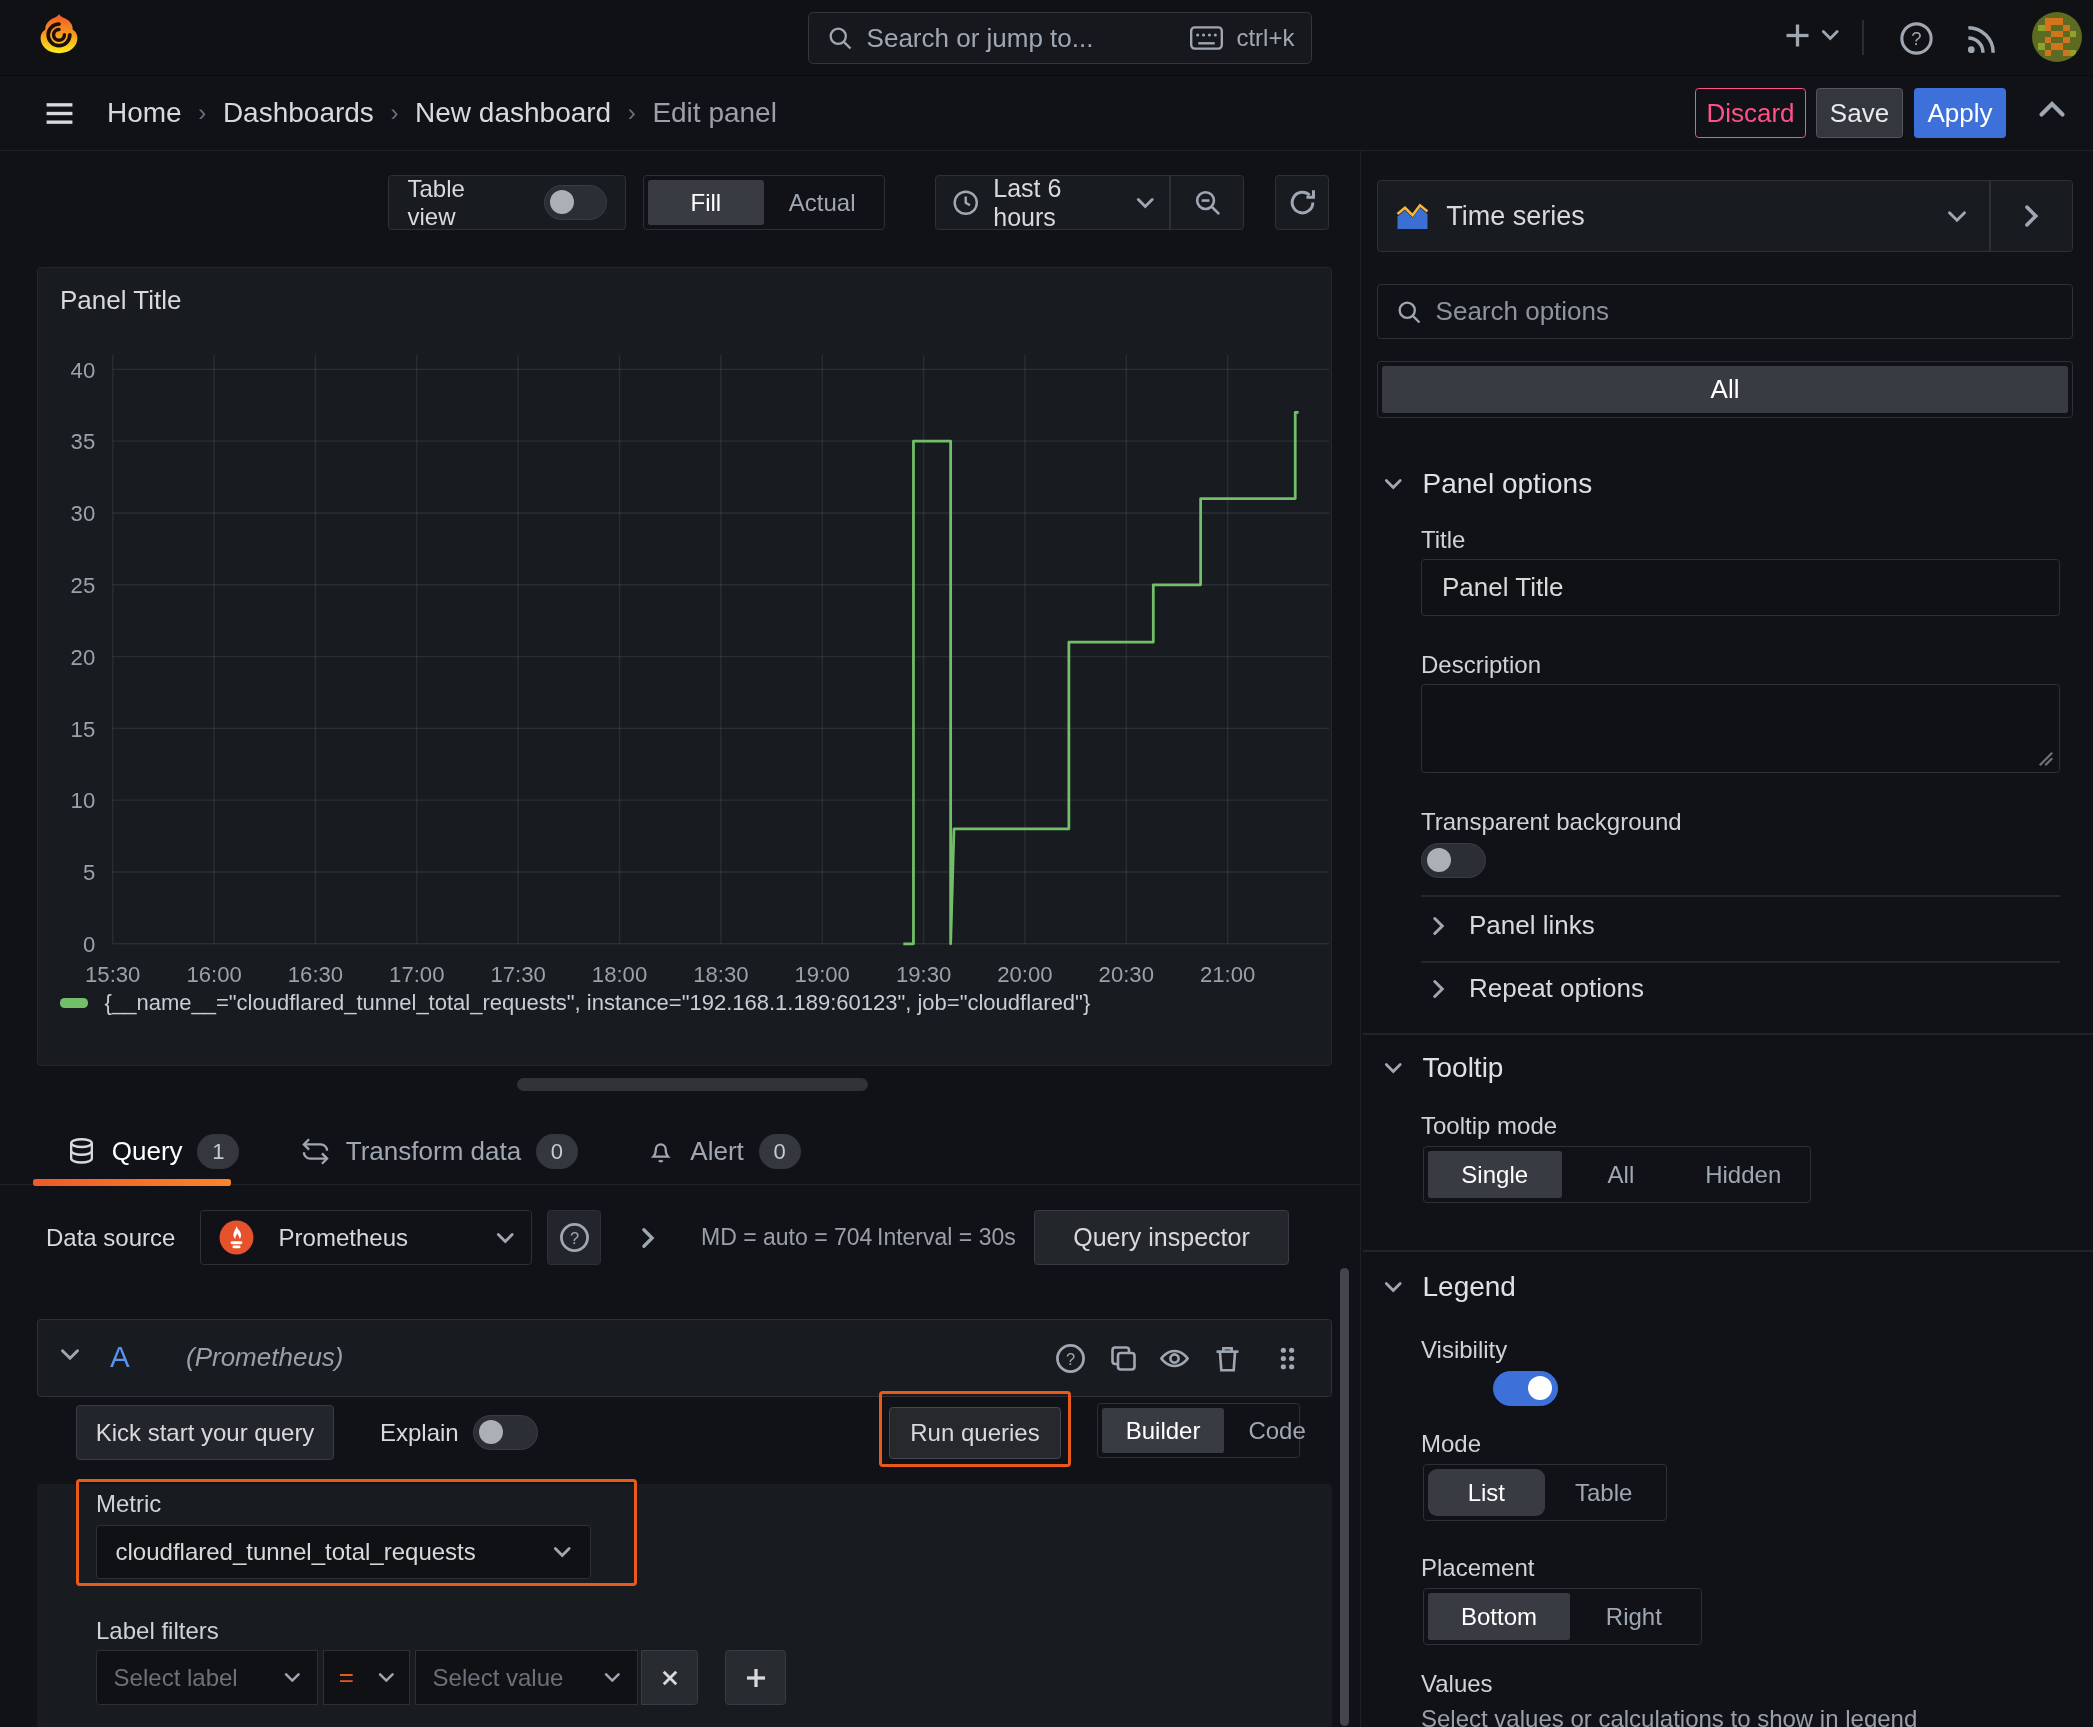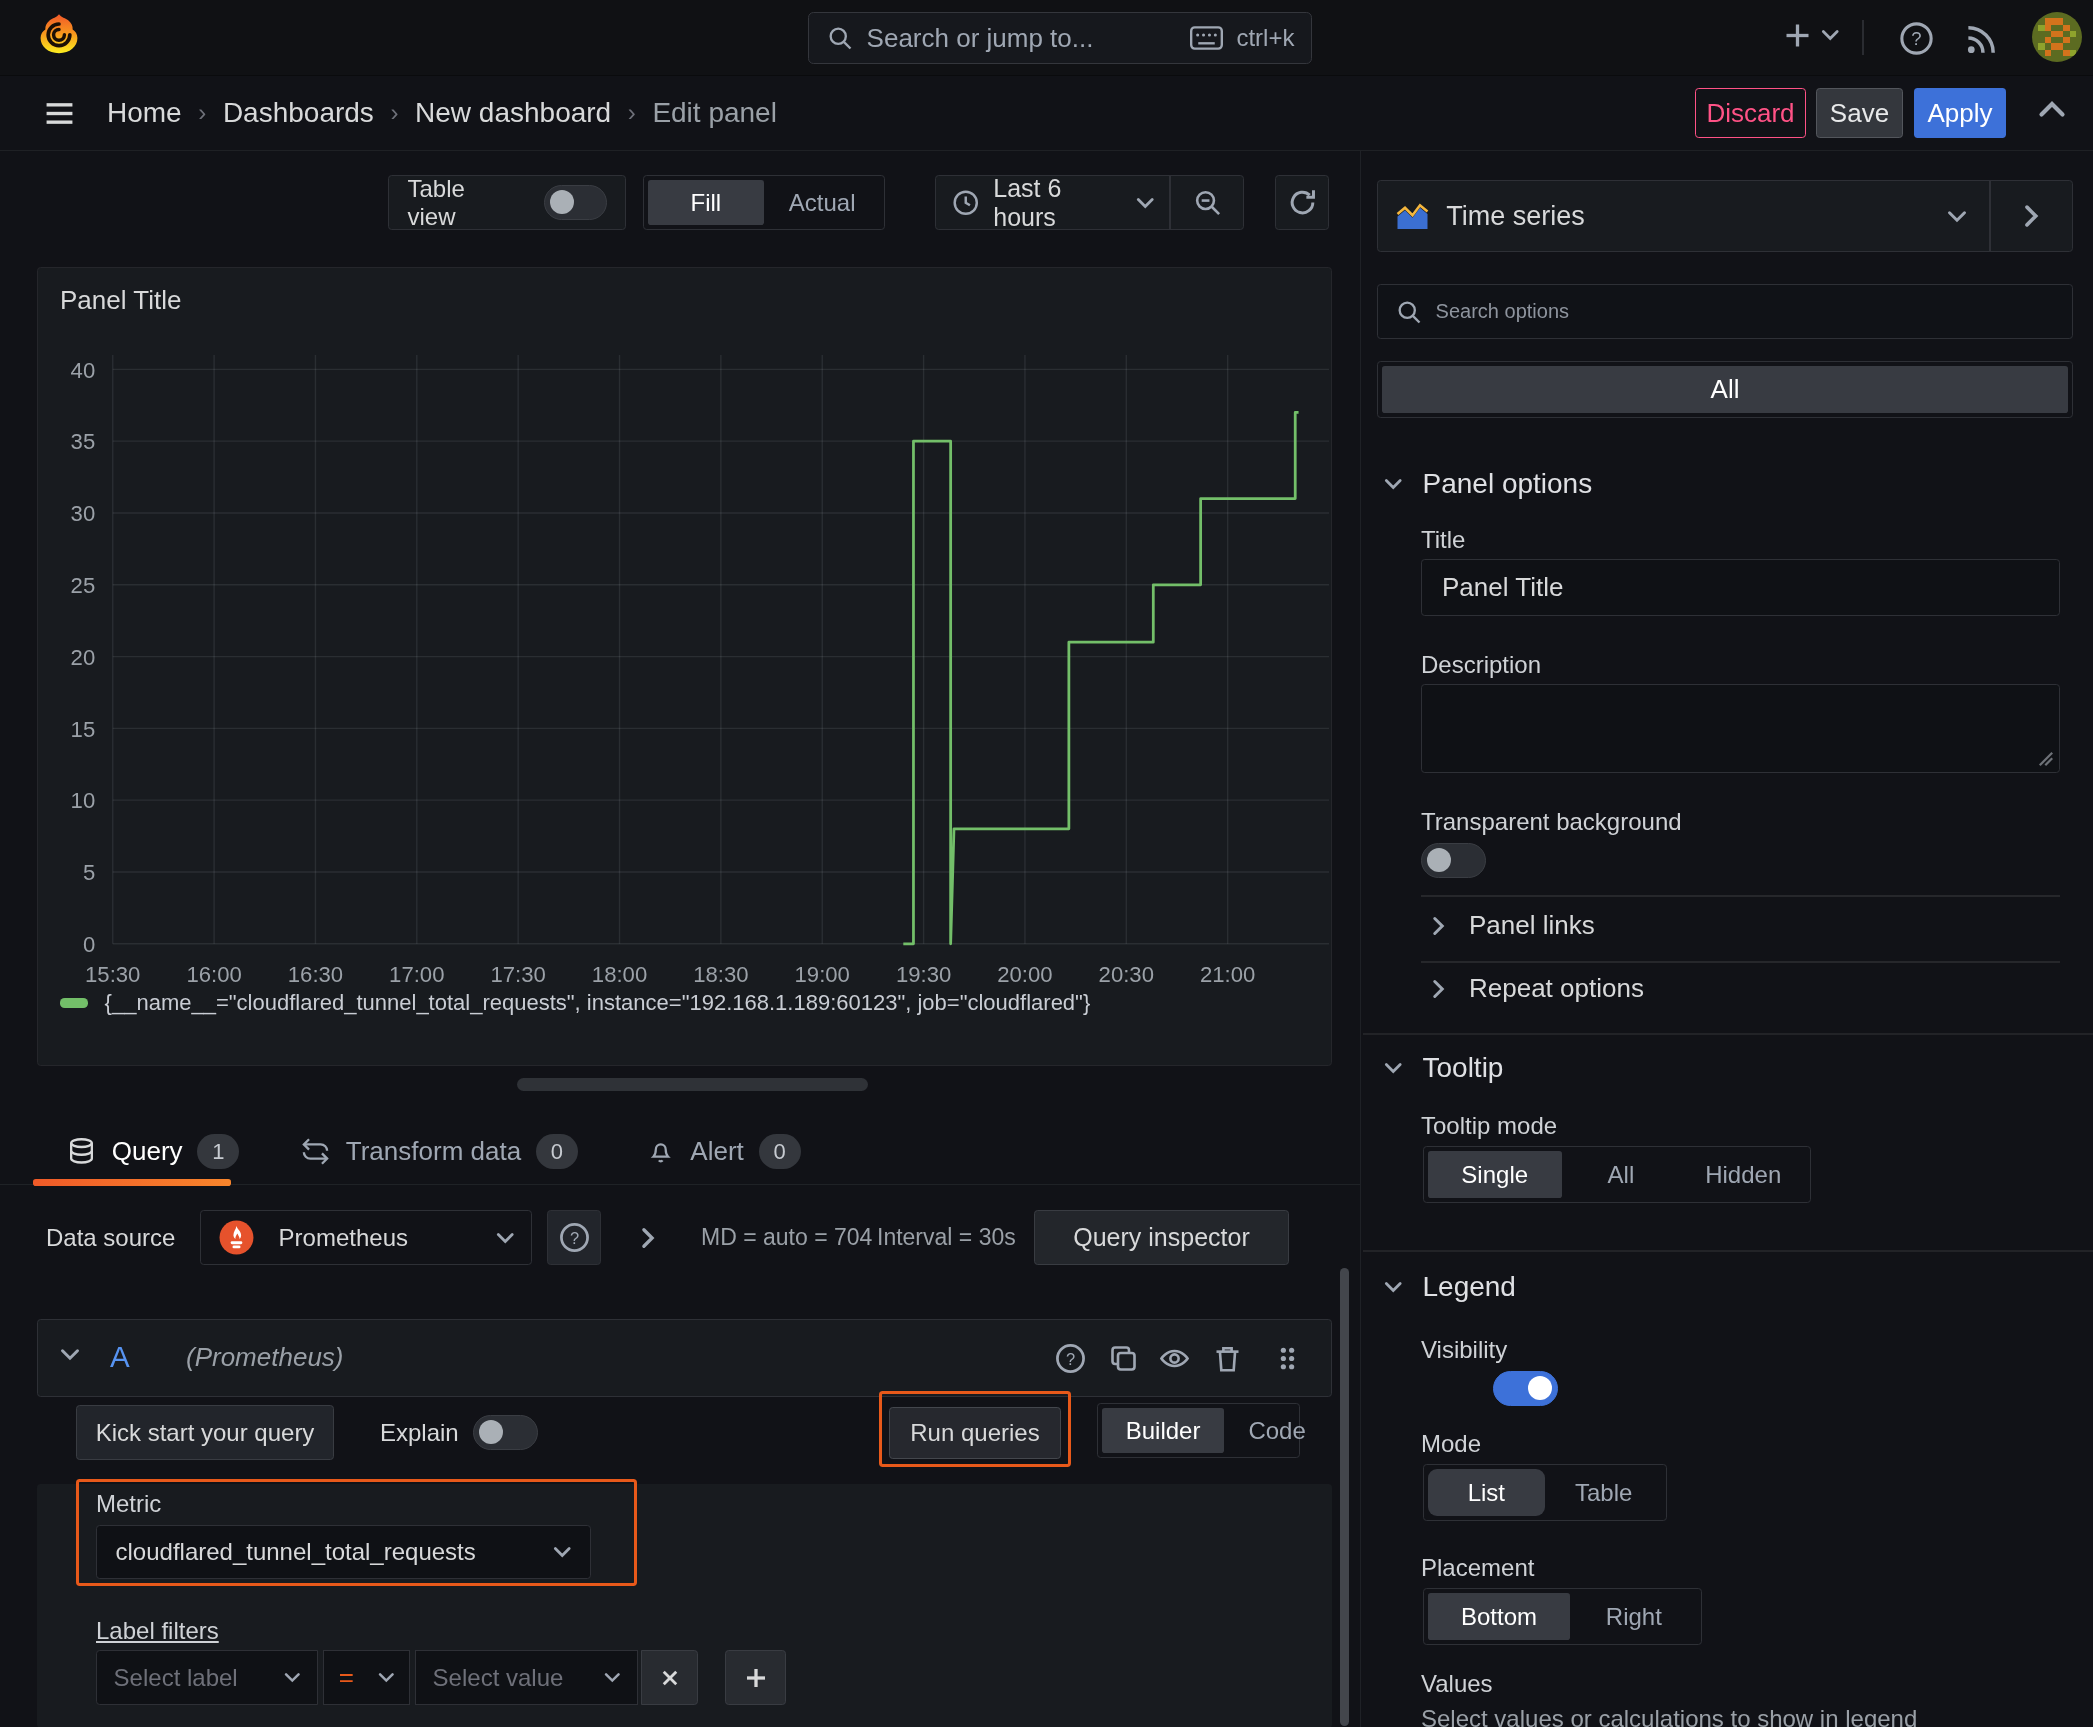--- a/index.html
+++ b/index.html
@@ -402,21 +402,21 @@
     <div class="ann" style="left:76px;top:1329px;width:561px;height:107px;"></div>
     <div class="abs fldlabel" style="left:96px;top:1340px;">Metric</div>
     <div class="abs inputy flexc" style="left:96px;top:1375px;width:495px;height:54px;padding:0 18.5px;gap:14.8px;">
       <span class="ddtext" style="flex:1;">cloudflared_tunnel_total_requests</span>
       <span class="ico">
           <svg viewBox="0 0 16 10" width="18.5" height="12">
             <polyline points="2,2 8,8 14,2" fill="none" stroke="currentColor" stroke-width="2.4" stroke-linecap="round"></polyline>
           </svg>
         </span>
     </div>
-    <div class="abs fldlabel" style="left:96px;top:1467px;text-decoration:underline;">Label filters</div>
+    <div class="abs fldlabel" style="left:96px;top:1467px;">Label filters</div>
     <div class="abs inputy flexc" style="left:96px;top:1500px;width:222px;height:55px;padding:0 16.6px;gap:13px;border-top-right-radius:0;border-bottom-right-radius:0;">
       <span class="ddph" style="flex:1;">Select label</span>
       <span class="ico">
           <svg viewBox="0 0 16 10" width="16.6" height="11">
             <polyline points="2,2 8,8 14,2" fill="none" stroke="currentColor" stroke-width="2.4" stroke-linecap="round"></polyline>
           </svg>
         </span>
     </div>
     <div class="abs inputy flexc" style="left:323px;top:1500px;width:87px;height:55px;padding:0 14.8px;gap:11px;border-radius:0;">
       <span style="color:var(--orange);font-size:26px;flex:1;">=</span>
@@ -473,21 +473,21 @@
       </span>
     </div>
 
     <div class="abs inputy flexc" style="left:14px;top:134px;width:696px;height:55px;padding:0 16.6px;gap:13px;background:#101217;">
       <span class="ico">
         <svg viewBox="0 0 24 24" width="28" height="28">
             <circle cx="10.5" cy="10.5" r="6.5" fill="none" stroke="currentColor" stroke-width="2"></circle>
             <line x1="15.5" y1="15.5" x2="21" y2="21" stroke="currentColor" stroke-width="2"></line>
           </svg>
       </span>
-      <span style="font-size:20px;color:#8e949e;">Search options</span>
+      <span style="font-size:26px;color:#8e949e;">Search options</span>
     </div>
 
     <div class="abs seg" style="left:14px;top:211px;width:696px;height:57px;">
       <span class="opt sel" style="flex:1;font-size:26px;">All</span>
     </div>
 
     
     <div class="abs flexc" style="left:21px;top:318px;gap:20px;">
       <span class="ico">
           <svg viewBox="0 0 16 10" width="18.5" height="12">

